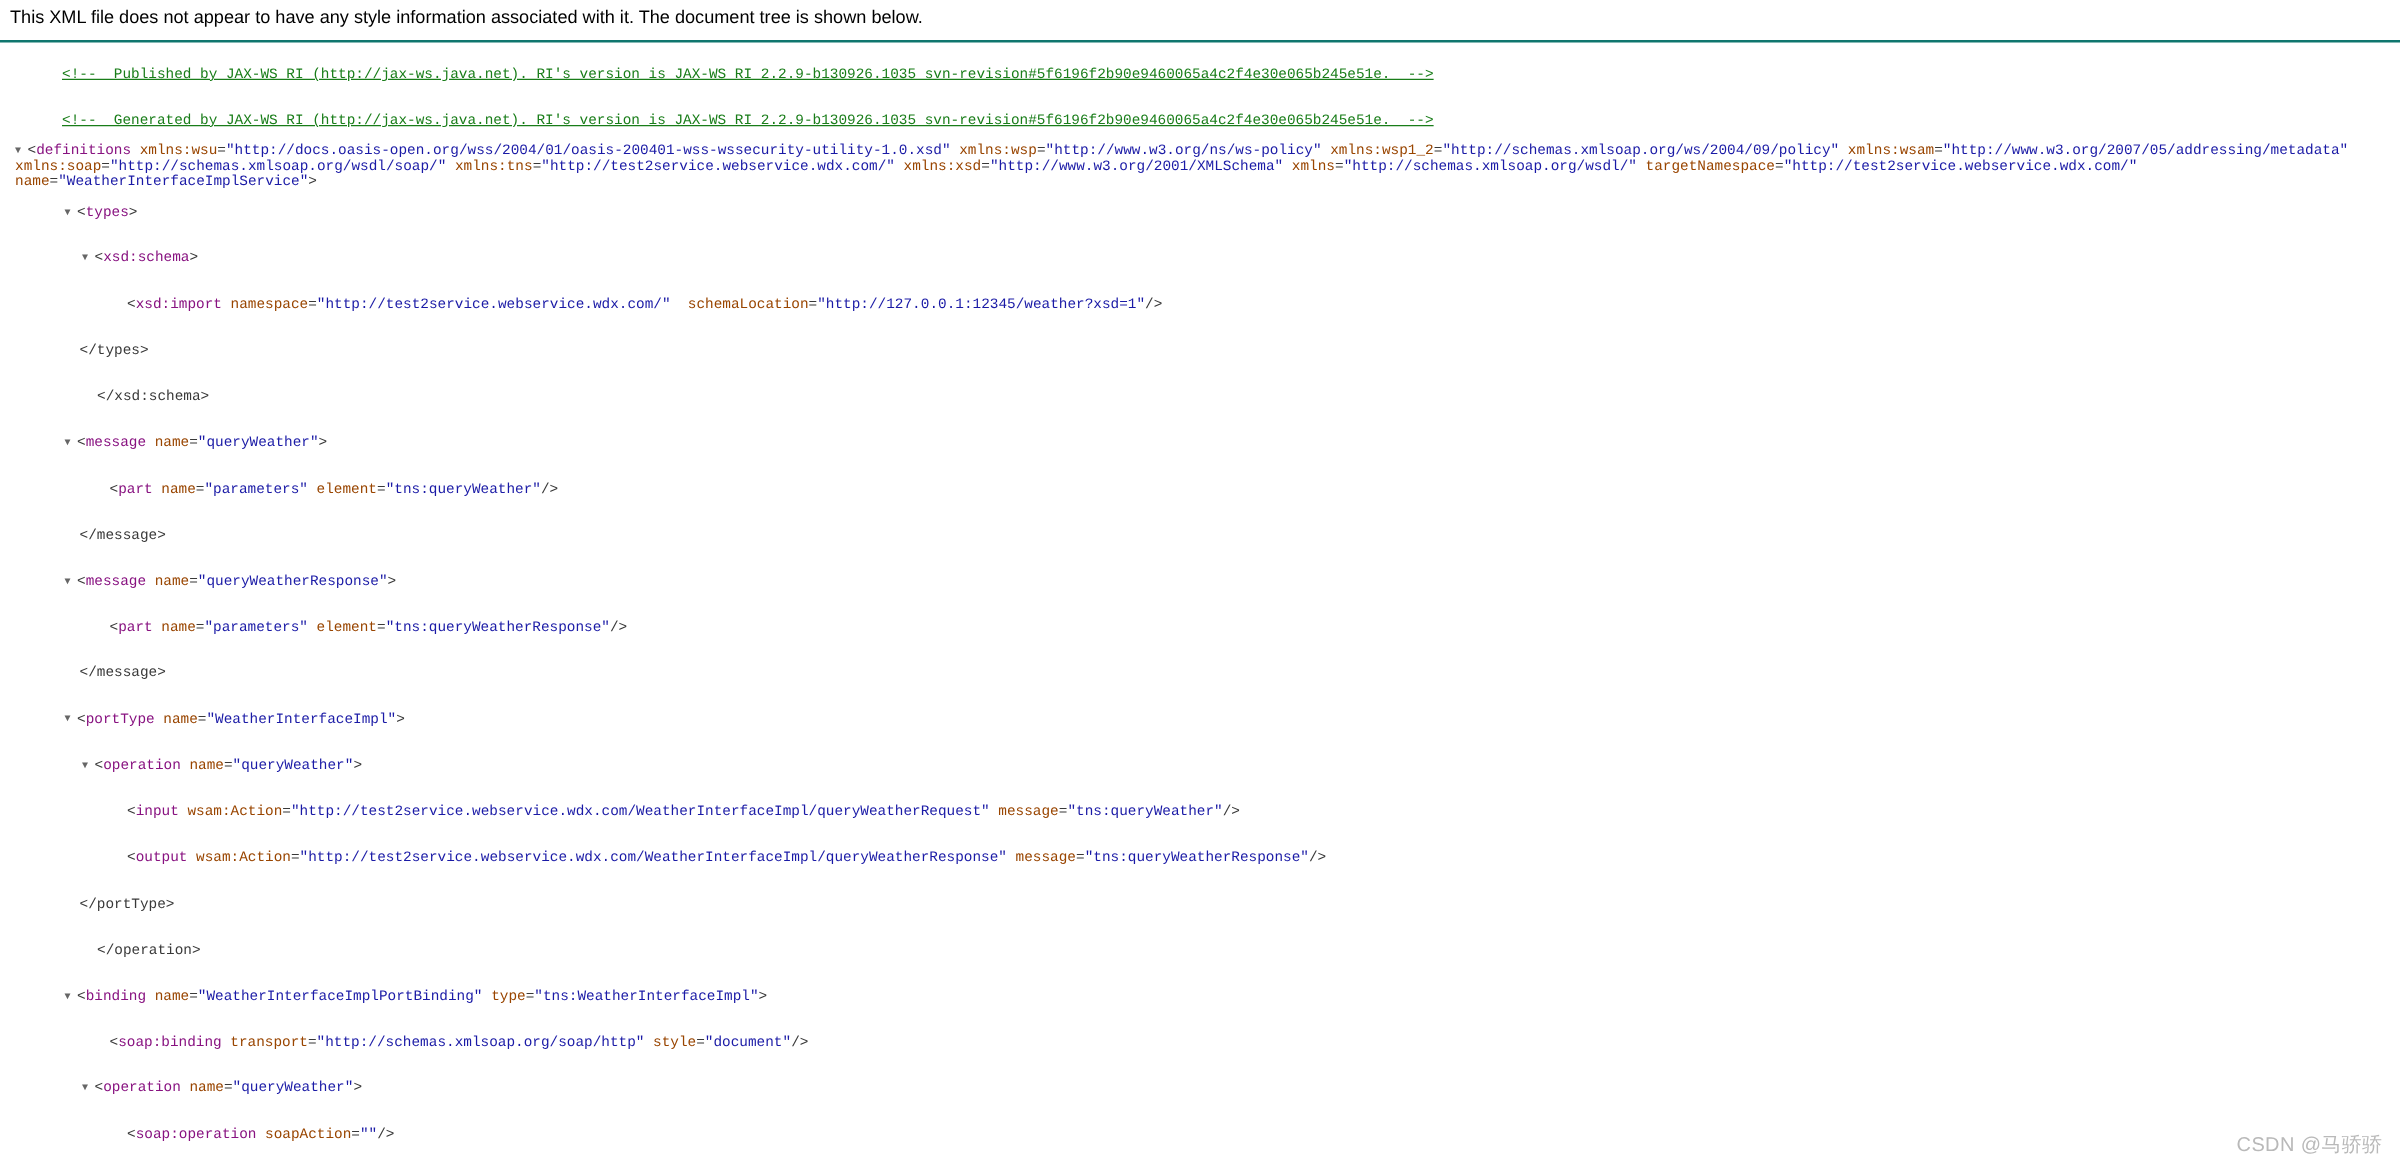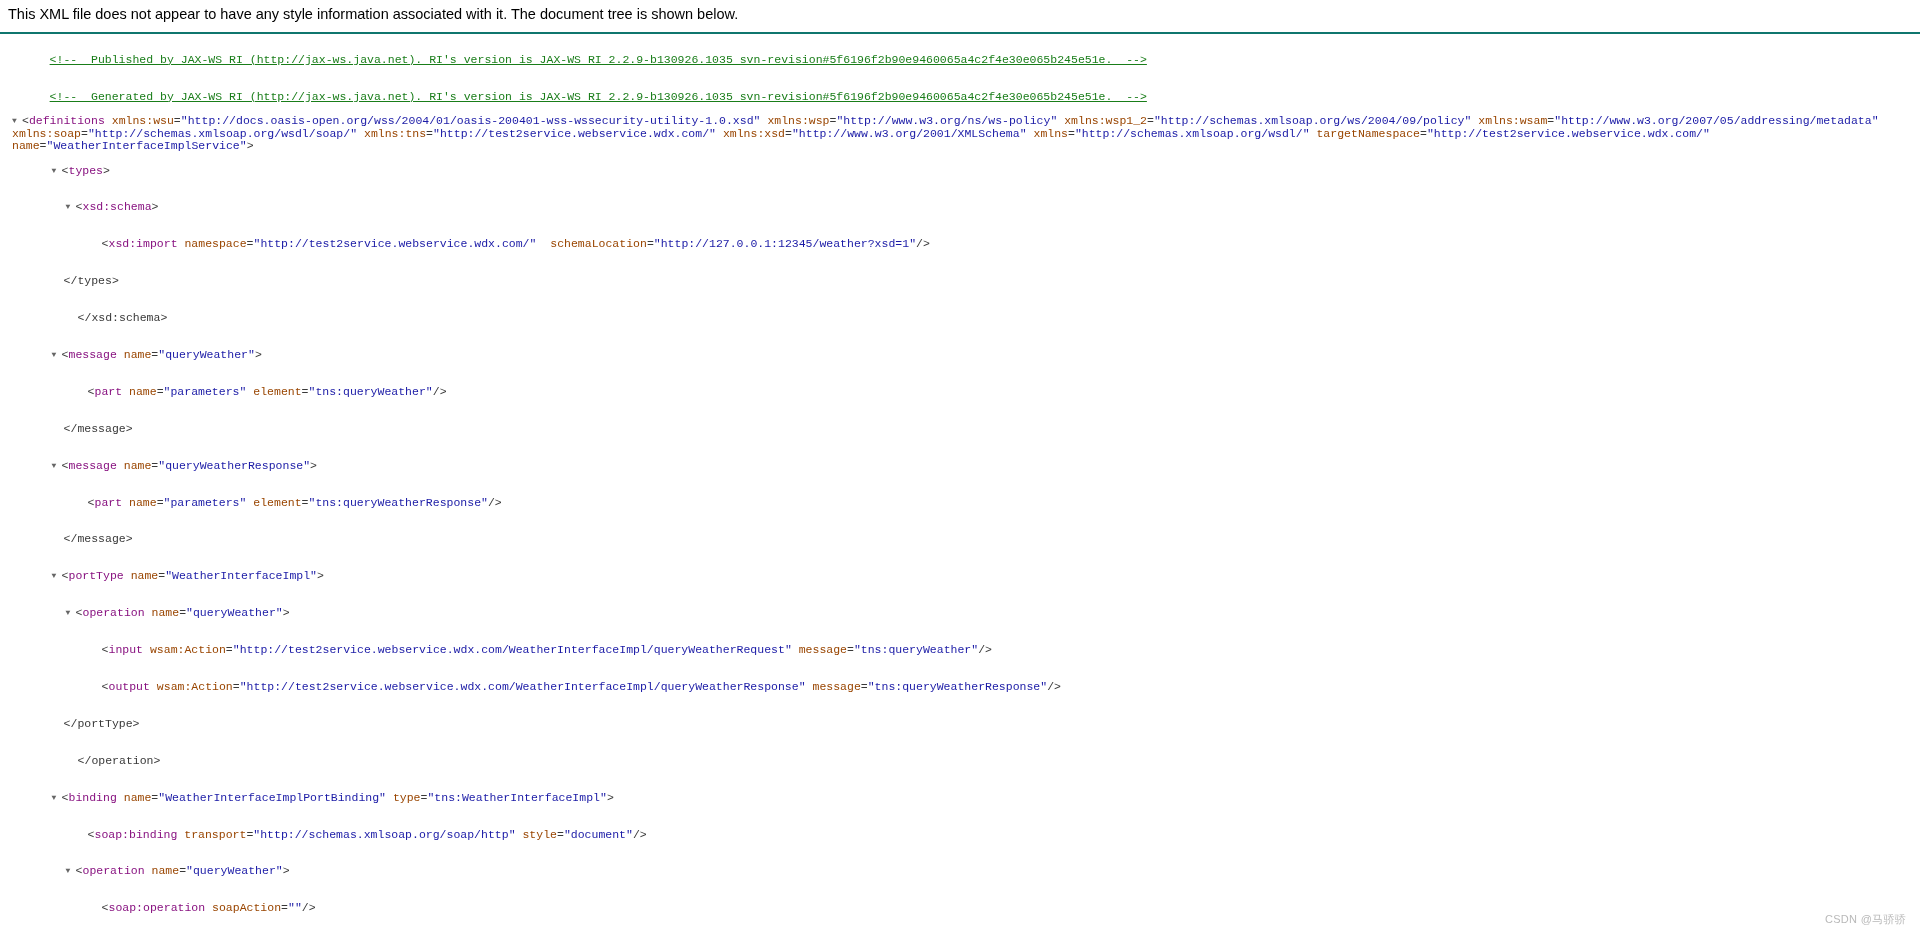--- a/index.html
+++ b/index.html
@@ -45,21 +45,21 @@
   .comment { color: #197d19; text-decoration: underline; }
   .tagname { color: #881280; text-align: center; }
   .punct  { color: #393939; }
   .attr   { color: #994500; }
   .attrval{ color: #1a1aa6; }
   .watermark {
     position: absolute;
     right: 14px;
     bottom: 10px;
     font-family: "Liberation Sans", sans-serif;
-    font-size: 11px;
+    font-size: 16px;
     color: #b9b9b9;
     letter-spacing: 0.3px;
   }
 </style>
 </head>
 <body>
 
 <div class="notice-bar">This XML file does not appear to have any style information associated with it. The document tree is shown below.</div>
 
 <div class="xml-tree">

